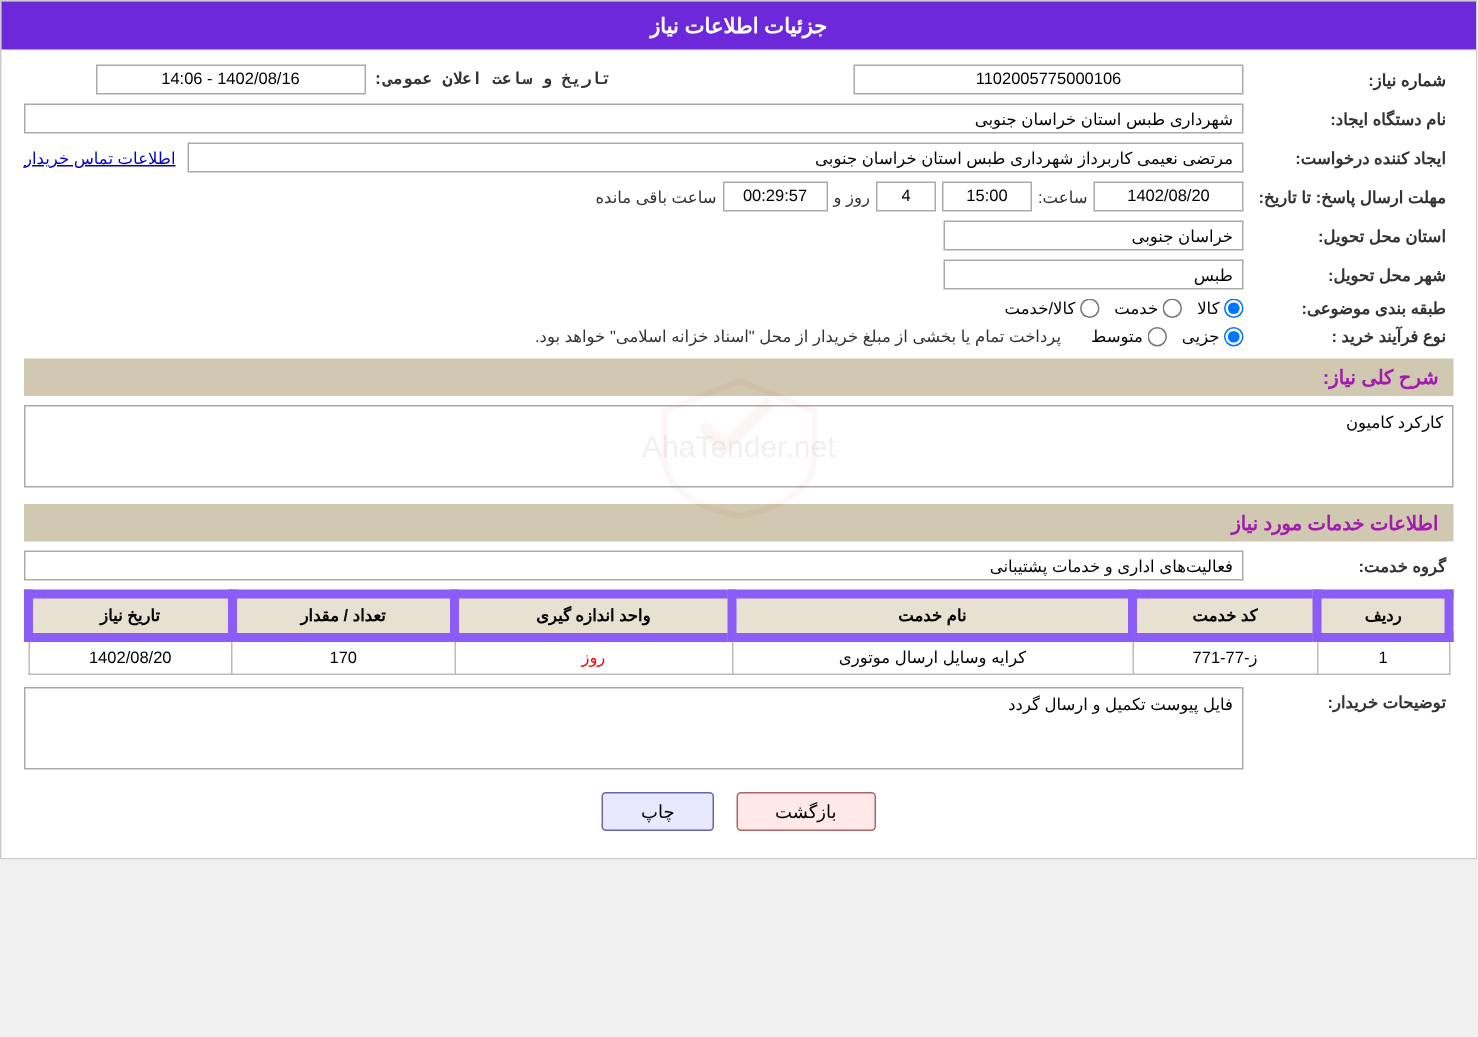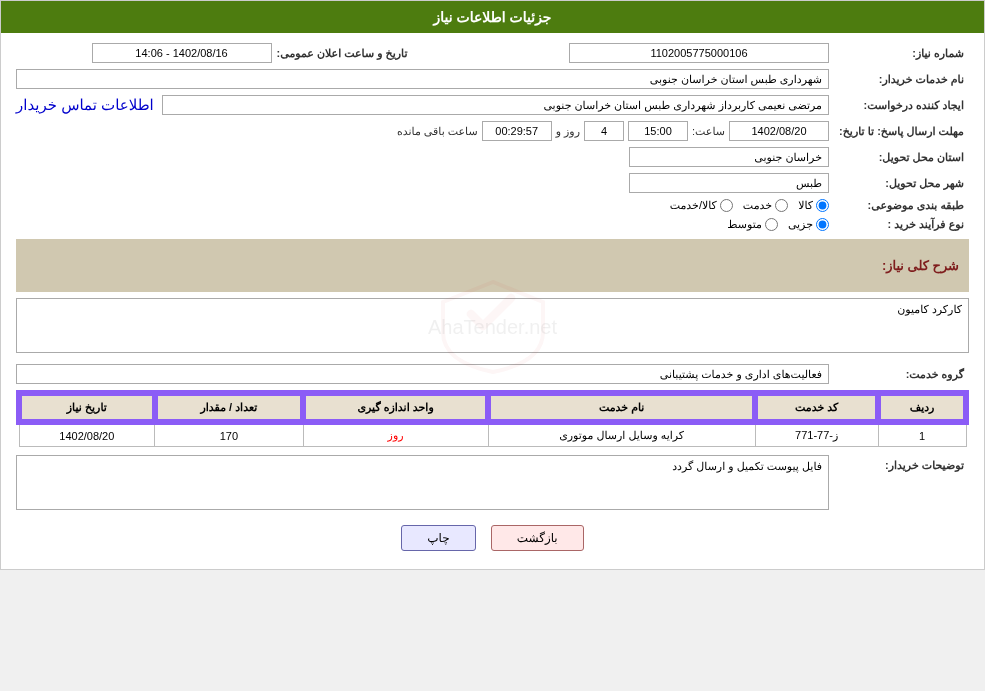--- a/index.html
+++ b/index.html
@@ -9,21 +9,21 @@
       background: #f0f0f0;
       direction: rtl;
     }
     .page-wrapper {
       max-width: 985px;
       margin: 0 auto;
       background: #fff;
       border: 1px solid #ccc;
     }
     .header-bar {
-      background: #4d7c0f;
+      background: #6d28d9;
       color: #fff;
       text-align: center;
       padding: 8px 15px;
       font-size: 14px;
       font-weight: bold;
     }
     .content-area {
       padding: 10px 15px;
     }
     .form-row {
@@ -51,22 +51,23 @@
       font-size: 11px;
       font-family: Tahoma, Arial, sans-serif;
       direction: rtl;
       text-align: right;
     }
     .input-full {
       width: 100%;
     }
     .link-blue {
       color: #0000cc;
+      text-decoration: underline;
       cursor: pointer;
-      font-size: 15px;
+      font-size: 11px;
     }
     .date-time-row {
       display: flex;
       align-items: center;
       gap: 4px;
       direction: rtl;
     }
     .date-time-row .input-box {
       text-align: center;
     }
@@ -83,24 +84,24 @@
     }
     .radio-item {
       display: flex;
       align-items: center;
       gap: 3px;
       font-size: 11px;
       justify-content: space-between;
     }
     .section-header {
       background: #d0c8b0;
-      padding: 19px 10px;
+      padding: 5px 10px;
       font-weight: bold;
       font-size: 13px;
-      color: #7f1d1d;
+      color: #a21caf;
       margin: 8px 0 6px 0;
       text-align: right;
     }
     .textarea-box {
       width: 100%;
       border: 1px solid #aaa;
       background: #fff;
       padding: 4px 6px;
       font-family: Tahoma, Arial, sans-serif;
       font-size: 11px;
@@ -186,27 +187,27 @@
   </div>
 
   <div class="content-area">
 
     <div class="form-row">
       <span class="label-cell">شماره نیاز:</span>
       <div class="value-cell">
         <input class="input-box" style="width: 260px; text-align: center;" type="text" readonly="" value="1102005775000106">
       </div>
       <div style="flex:1; display:flex; align-items:center; gap:5px; direction:rtl; margin-right:20px;">
-        <span class="label-cell" style="min-width:auto;">تاریخ و ساعت اعلان عمومی:</span>
+        <span class="label-cell" style="min-width:auto;font-family:Liberation Mono, monospace;">تاریخ و ساعت اعلان عمومی:</span>
         <input class="input-box" style="width: 180px; text-align: center;" type="text" readonly="" value="1402/08/16 - 14:06">
       </div>
     </div>
 
     <div class="form-row">
-      <span class="label-cell">نام خدمات خریدار:</span>
+      <span class="label-cell">نام دستگاه ایجاد:</span>
       <div class="value-cell">
         <input class="input-box input-full" type="text" readonly="" value="شهرداری طبس استان خراسان جنوبی" style="">
       </div>
     </div>
 
     <div class="form-row">
       <span class="label-cell">ایجاد کننده درخواست:</span>
       <div class="value-cell" style="display:flex; align-items:center; gap:8px;">
         <input class="input-box" style="flex: 1 1 0%;" type="text" readonly="" value="مرتضی نعیمی کاربرداز شهرداری طبس استان خراسان جنوبی">
         <span class="link-blue">اطلاعات تماس خریدار</span>
@@ -267,38 +268,42 @@
       <div class="value-cell">
         <div style="display:flex; align-items:center; gap:10px; direction:rtl;">
           <label class="radio-item">
             <input type="radio" name="process" checked="" style="">
             <span>جزیی</span>
           </label>
           <label class="radio-item">
             <input type="radio" name="process" style="">
             <span>متوسط</span>
           </label>
+          <span class="process-note">پرداخت تمام یا بخشی از مبلغ خریدار از محل "اسناد خزانه اسلامی" خواهد بود.</span>
         </div>
       </div>
     </div>
 
     <div class="section-header">
       <span>شرح کلی نیاز:</span>
     </div>
 
     <div style="position:relative; margin-bottom:8px;" class="watermark-area">
       
       <svg class="shield-watermark" width="120" height="100" viewBox="0 0 120 100">
         <path d="M60 5 L10 25 L10 55 Q10 85 60 95 Q110 85 110 55 L110 25 Z" fill="none" stroke="#c00" stroke-width="4" opacity="0.3"></path>
         <path d="M45 50 L35 40 Q32 37 35 34 Q38 31 41 34 L50 43 L75 18 Q78 15 81 18 Q84 21 81 24 L53 52 Q50 55 47 52 Z" fill="#c00" opacity="0.3"></path>
       </svg>
       <div style="position:absolute; top:50%; left:50%; transform:translate(-50%,-50%); opacity:0.12; font-size:20px; color:#888; white-space:nowrap; z-index:1; pointer-events:none;">AhaTender.net</div>
       <textarea class="textarea-box" style="height: 55px;">کارکرد کامیون</textarea>
     </div>
 
+    <div class="section-header">
+      <span>اطلاعات خدمات مورد نیاز</span>
+    </div>
 
     <div class="form-row">
       <span class="label-cell">گروه خدمت:</span>
       <div class="value-cell">
         <input class="input-box input-full" type="text" readonly="" value="فعالیت‌های اداری و خدمات پشتیبانی" style="">
       </div>
     </div>
 
     <table class="services-table">
       <thead>

